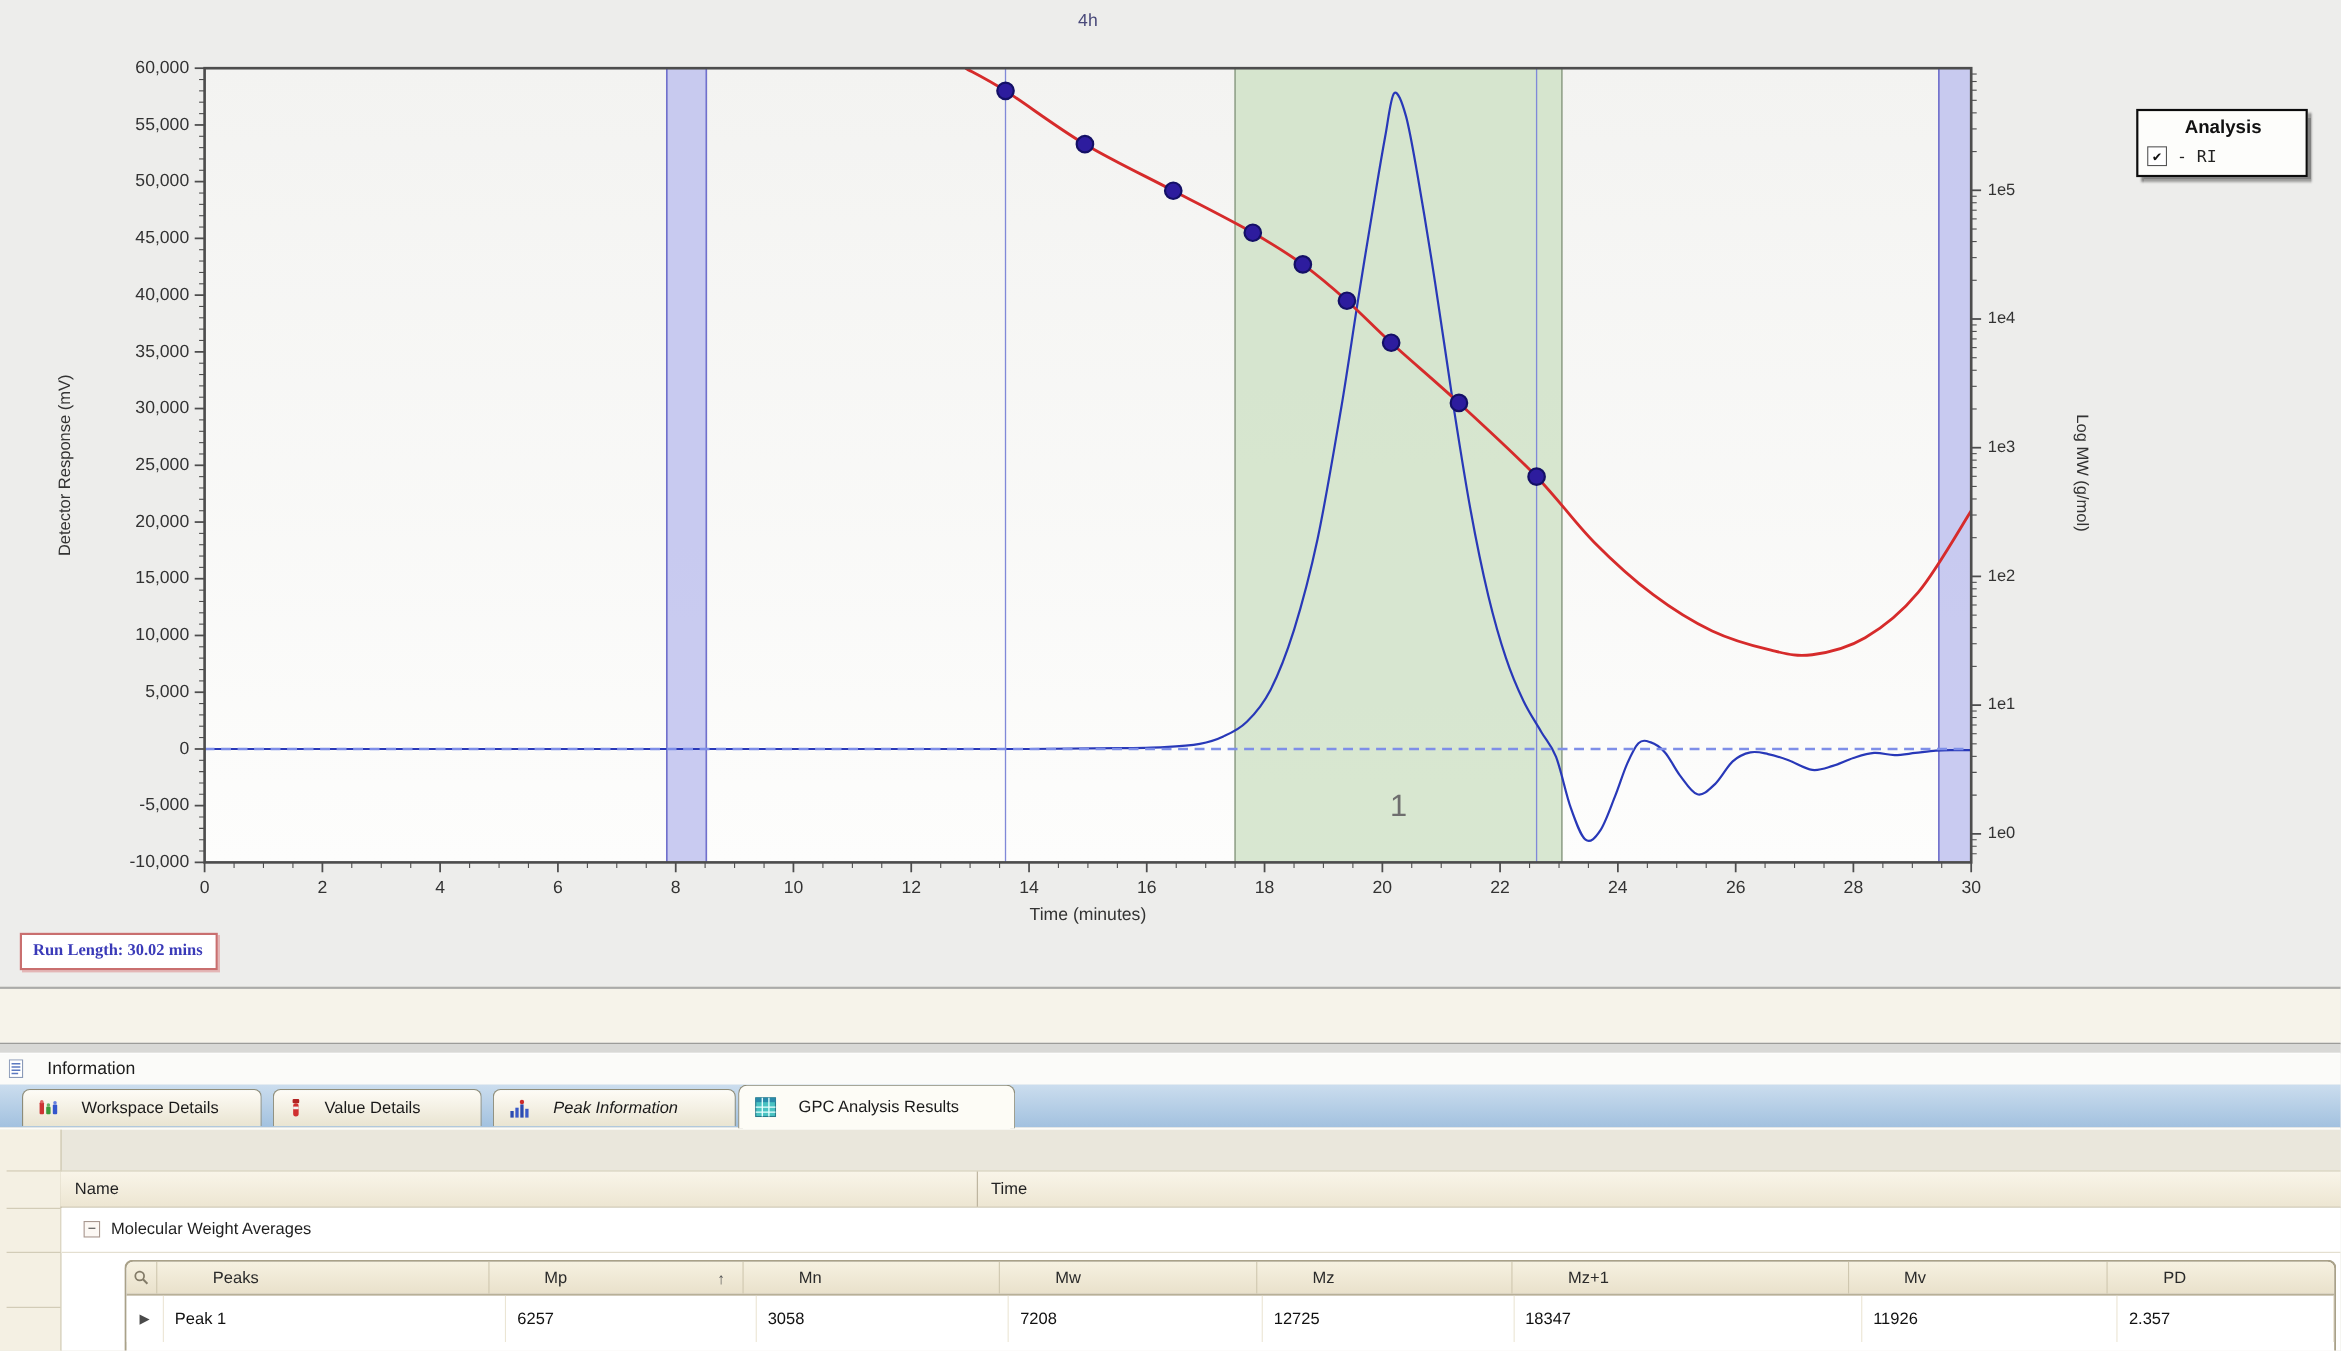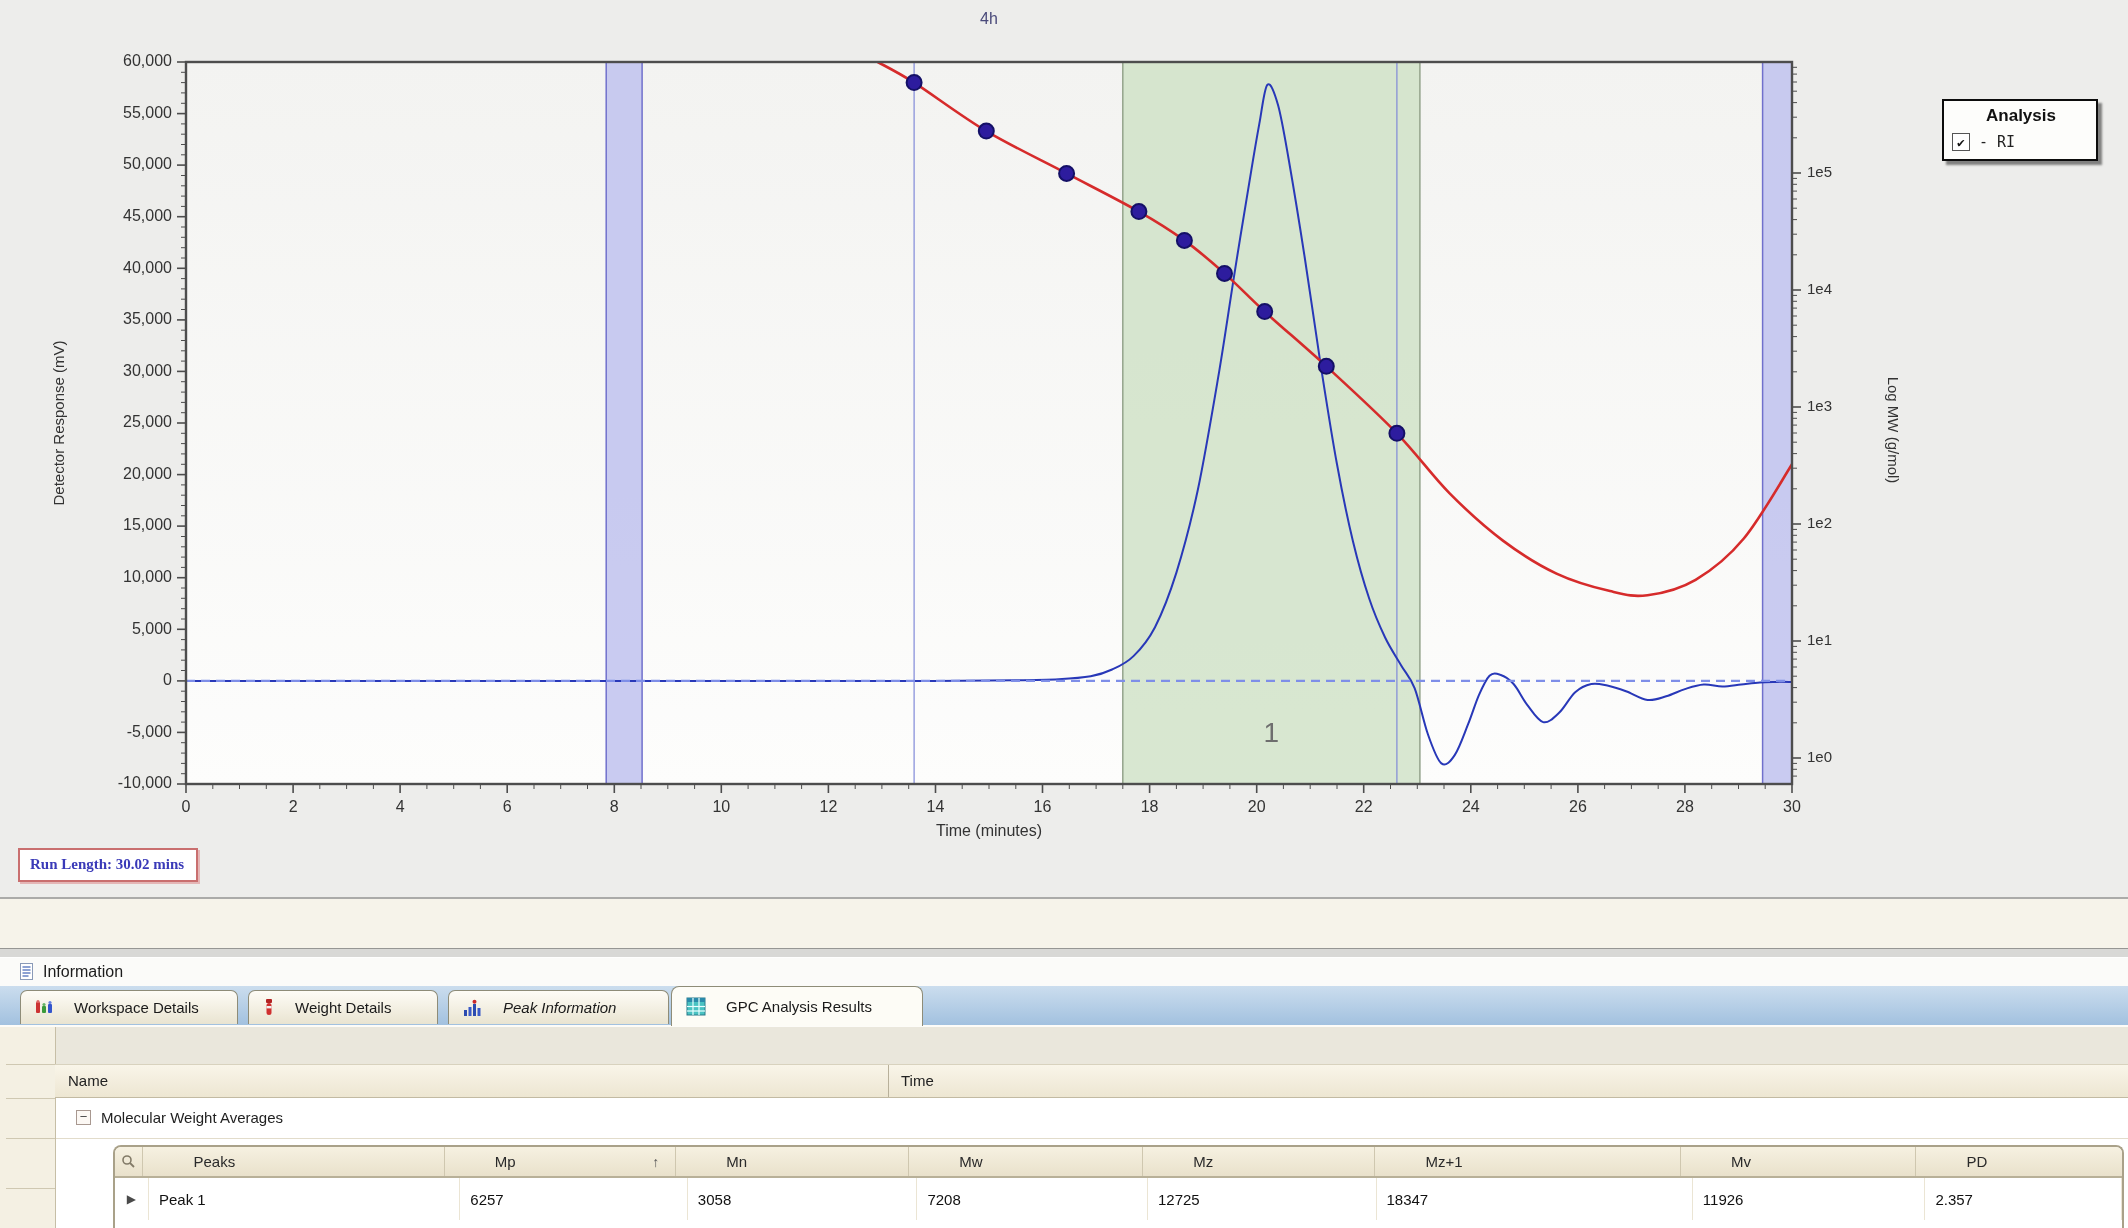--- a/index.html
+++ b/index.html
@@ -19,21 +19,21 @@
              border:2px solid #C96F6F;box-shadow:2px 2px 0 #E4B6B6;
              padding:6px 12px 7px 10px;color:#3A3AB8;font-weight:bold;
              font-family:Liberation Serif, serif;font-size:15px;z-index:3;}
   
   #cream-strip{position:absolute;left:0;top:897px;width:2128px;height:50px;
                background:#F6F3EA;border-top:2px solid #ABABA9;border-bottom:1px solid #CFCFCB;}
   #divider-bar{position:absolute;left:0;top:948px;width:2128px;height:8px;background:#D8D8D6;
                border-top:1px solid #969694;border-bottom:2px solid #FEFEFE;}
   
   #info-bar{position:absolute;left:0;top:958px;width:2128px;height:28px;background:#FBFBF9;
-            display:flex;align-items:center;gap:8px;padding-left:20px;box-sizing:border-box;}
+            display:flex;align-items:center;gap:20px;padding-left:8px;box-sizing:border-box;}
   #info-bar span{font-size:16px;color:#1c1c1c;}
   
   #tab-strip{position:absolute;left:0;top:986px;width:2128px;height:39px;
              background:linear-gradient(#CBDDEE,#A2C1DF);border-bottom:1px solid #7F9DB9;}
   .tab{position:absolute;box-sizing:border-box;height:34px;top:4px;
        background:linear-gradient(#FEFCF6,#E9E4D1);border:1px solid #8E8C78;border-bottom:none;
        border-radius:7px 7px 0 0;display:flex;align-items:center;gap:20px;
        padding:0 14px;font-size:15px;color:#1a1a1a;cursor:default;}
   .tab.active{top:0;height:40px;background:#FDFCF6;z-index:2;border-radius:8px 8px 0 0;}
   .tab svg{flex:0 0 auto;}
@@ -383,21 +383,21 @@
         <circle cx="15" cy="3.5" r="1.6" fill="#6680E0"></circle>
       </svg>
       <span>Workspace Details</span>
     </div>
     <div class="tab" style="left:248px;width:190px;">
       <svg width="12" height="19" viewBox="0 0 12 19">
         <rect x="3" y="1" width="6" height="4" rx="1" fill="#B22222"></rect>
         <rect x="3.5" y="5" width="5" height="12" rx="2.5" fill="#D03030"></rect>
         <rect x="3.5" y="8" width="5" height="2.4" fill="#F2F2F2"></rect>
       </svg>
-      <span>Weight Details</span>
+      <span>Value Details</span>
     </div>
     <div class="tab" style="left:448px;width:221px;font-style:italic;">
       <svg width="20" height="18" viewBox="0 0 20 18">
         <rect x="1" y="11" width="3" height="6" fill="#2B4BB0"></rect>
         <rect x="5.5" y="8" width="3" height="9" fill="#3A5AC8"></rect>
         <rect x="10" y="5" width="3" height="12" fill="#2B4BB0"></rect>
         <rect x="14.5" y="9" width="3" height="8" fill="#3A5AC8"></rect>
         <circle cx="11.5" cy="2.8" r="2" fill="#CC2A2A"></circle>
       </svg>
       <span>Peak Information</span>

